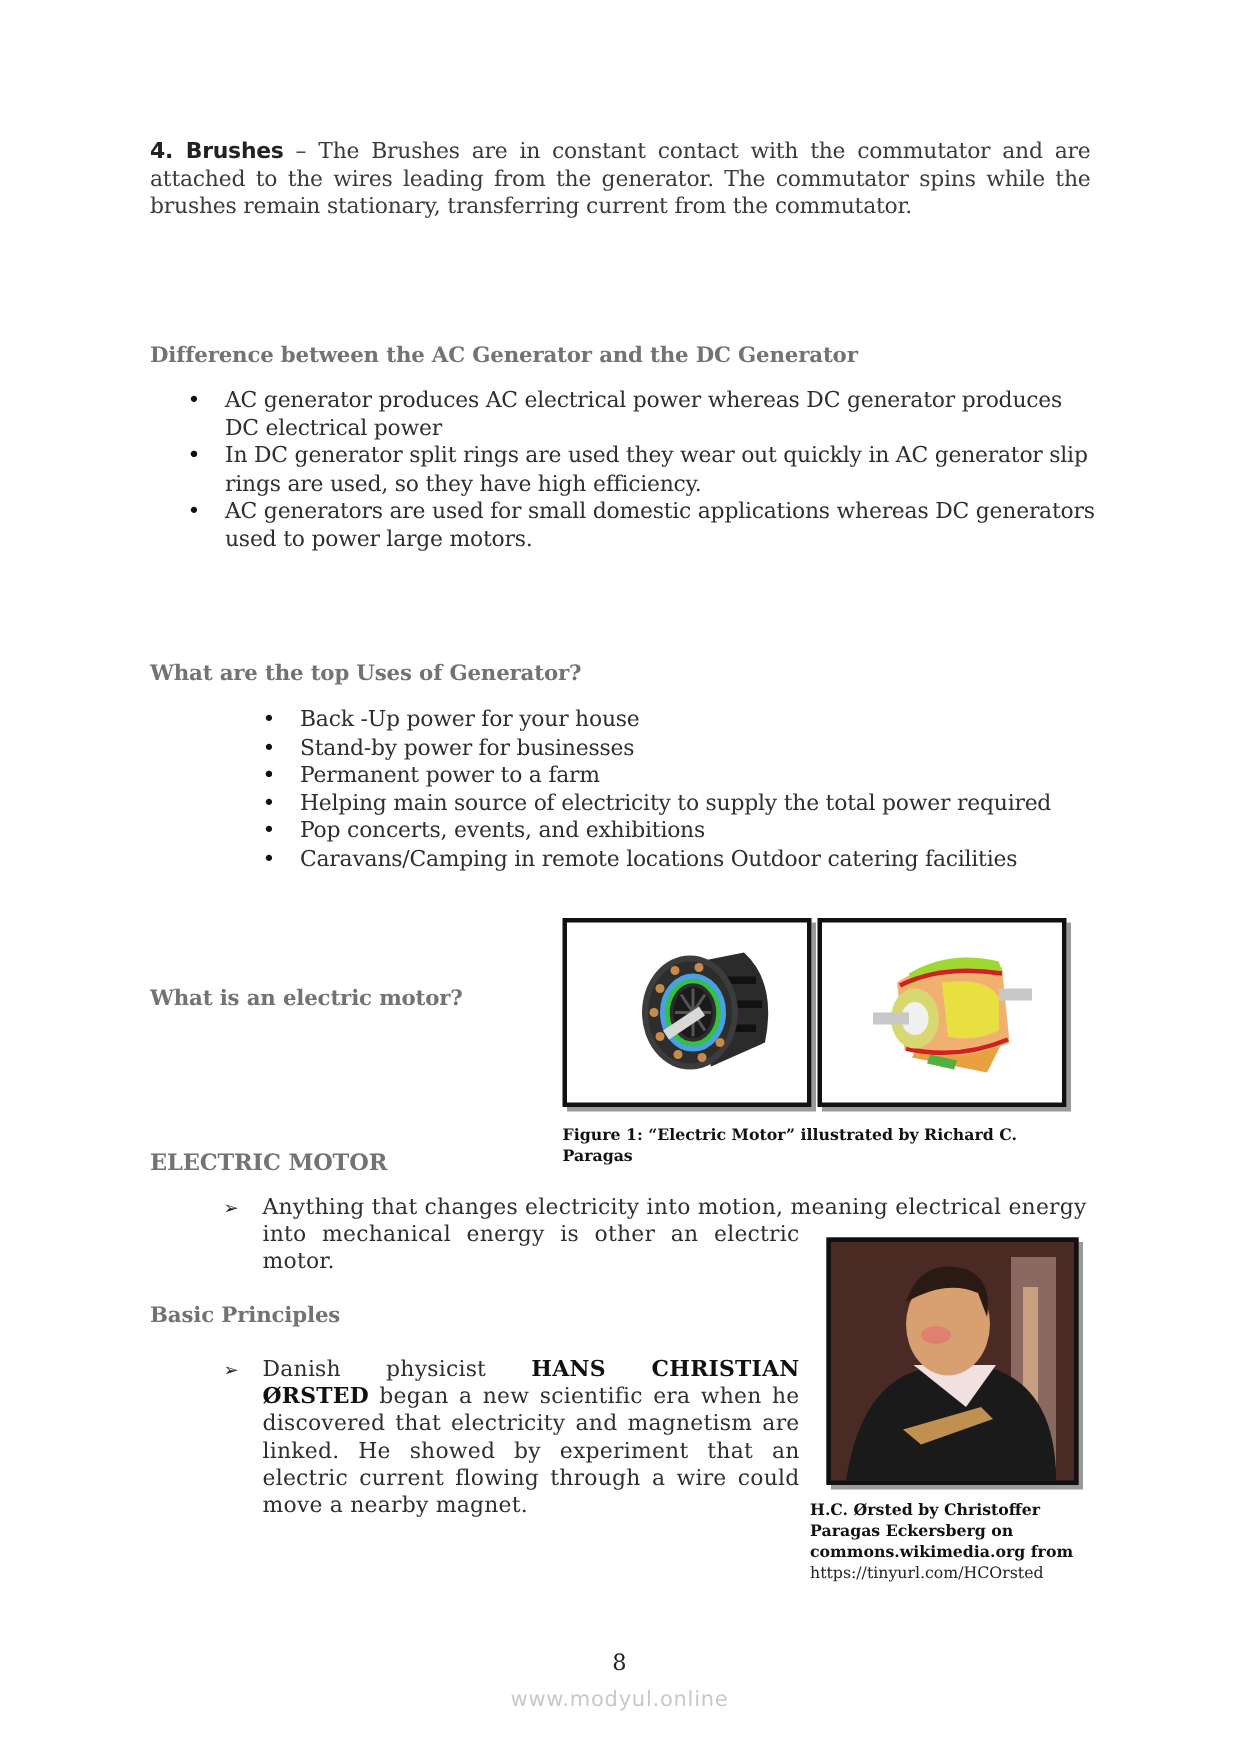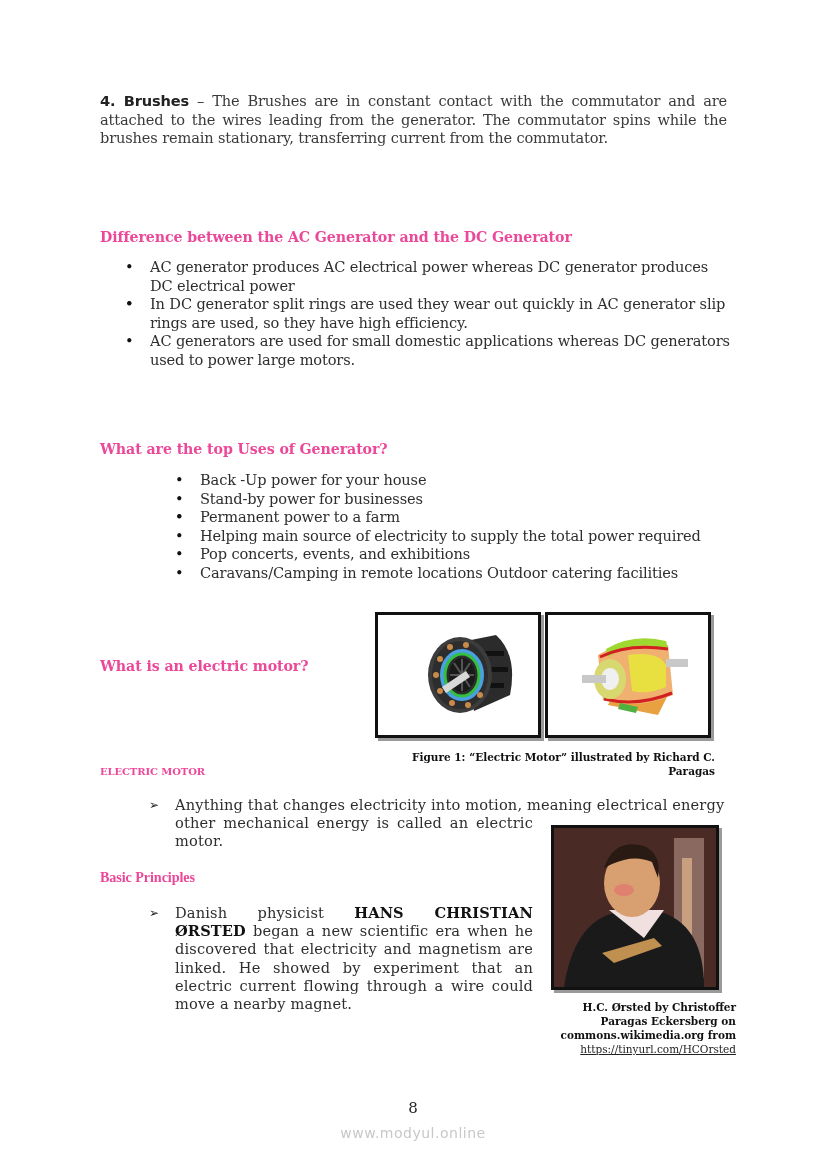--- a/index.html
+++ b/index.html
@@ -3,33 +3,33 @@
   <meta charset="utf-8">
   <style>
     html, body { margin: 0; padding: 0; background: #ffffff; }
     body { width: 826px; height: 1169px; position: relative; overflow: hidden;
       font-family: "DejaVu Serif", serif; color: #222; }
     .page { position: absolute; left: 0; top: 0; width: 826px; height: 1169px; }
     .para { position: absolute; left: 100px; width: 627px; font-size: 14.6px; line-height: 18.5px;
       text-align: justify; color: #3a3a3a; letter-spacing: -0.15px; }
     .para b { color: #222; font-family: "DejaVu Sans", sans-serif; font-weight: bold; }
     .heading { position: absolute; left: 100px; font-family: "DejaVu Serif", serif; font-weight: bold;
-      font-size: 14.2px; color: #ec4899; letter-spacing: -0.1px; }
+      font-size: 14.2px; color: #737373; letter-spacing: -0.1px; }
     ul.bul { position: absolute; margin: 0; padding: 0; list-style: none; }
     ul.bul li { position: relative; font-size: 14.6px; line-height: 18.6px; color: #2e2e2e;
       letter-spacing: -0.15px; }
     ul.bul li .dot { position: absolute; left: -25px; top: 0; color: #111; }
     .arrow-item { position: absolute; font-size: 14.6px; line-height: 18.2px; color: #2e2e2e;
       text-align: justify; letter-spacing: 0.15px; }
     .arrow { position: absolute; left: -26px; top: 0; font-size: 12px; color: #222; }
     .imgbox { position: absolute; background: #fff; border: 3px solid #111;
       box-shadow: 3px 3px 0 #9a9a9a; box-sizing: border-box; }
     .caption { position: absolute; font-family: "DejaVu Serif", serif; font-weight: bold;
-      font-size: 10.5px; line-height: 14px; text-align: right; color: #111; }
-    .caption a { color: #222; font-weight: normal; text-decoration: underline; }
+      font-size: 10.5px; line-height: 14px; text-align: left; color: #111; }
+    .caption a { color: #222; font-weight: normal; }
     .pagenum { position: absolute; left: 0; width: 826px; top: 1099px; text-align: center;
       font-size: 15px; color: #222; }
     .watermark { position: absolute; left: 0; width: 826px; top: 1125px; text-align: center;
       font-family: "DejaVu Sans", sans-serif; font-size: 14px; color: #c8c8c8; letter-spacing: 0.5px; }
   </style>
 </head>
 <body>
 
 <div class="page">
 
@@ -106,30 +106,30 @@
       <rect x="118" y="44" width="22" height="8" fill="#c8c8c8"></rect>
       <path d="M72 88 L90 92 L88 98 L70 94 Z" fill="#50b040"></path>
     </svg>
   </div>
 
   <div class="caption" style="left:375px;top:750px;width:340px;">
     <div>Figure 1: “Electric Motor” illustrated by Richard C.</div>
     <div>Paragas</div>
   </div>
 
-  <div class="heading" style="top:766px;font-size:10px;">ELECTRIC MOTOR</div>
+  <div class="heading" style="top:766px;font-size:15px;">ELECTRIC MOTOR</div>
 
   <div class="arrow-item" style="left:175px;top:796px;width:555px;">
     <span class="arrow">➢</span>
     <div>Anything that changes electricity into motion, meaning electrical energy</div>
-    <div style="width:358px;text-align:justify;text-align-last:justify;">other mechanical energy is called an electric</div>
+    <div style="width:358px;text-align:justify;text-align-last:justify;">into mechanical energy is other an electric</div>
     <div>motor.</div>
   </div>
 
-  <div class="heading" style="top:869px;font-family:Liberation Serif, serif;">Basic Principles</div>
+  <div class="heading" style="top:869px;">Basic Principles</div>
 
   <div class="arrow-item" style="left:175px;top:904px;width:358px;text-align-last:left;">
     <span class="arrow">➢</span>
     <span>Danish physicist </span><b style="font-family:'DejaVu Serif',serif;color:#111;">HANS CHRISTIAN ØRSTED</b><span> began a new scientific era when he discovered that electricity and magnetism are linked. He showed by experiment that an electric current flowing through a wire could move a nearby magnet.</span>
   </div>
 
   <div class="imgbox" style="left:551px;top:825px;width:168px;height:165px;background:#3a2420;">
     <svg width="162" height="159" viewBox="0 0 162 159">
       <rect width="162" height="159" fill="#4a2a24"></rect>
       <rect x="120" y="10" width="30" height="140" fill="#8a6a60"></rect>

